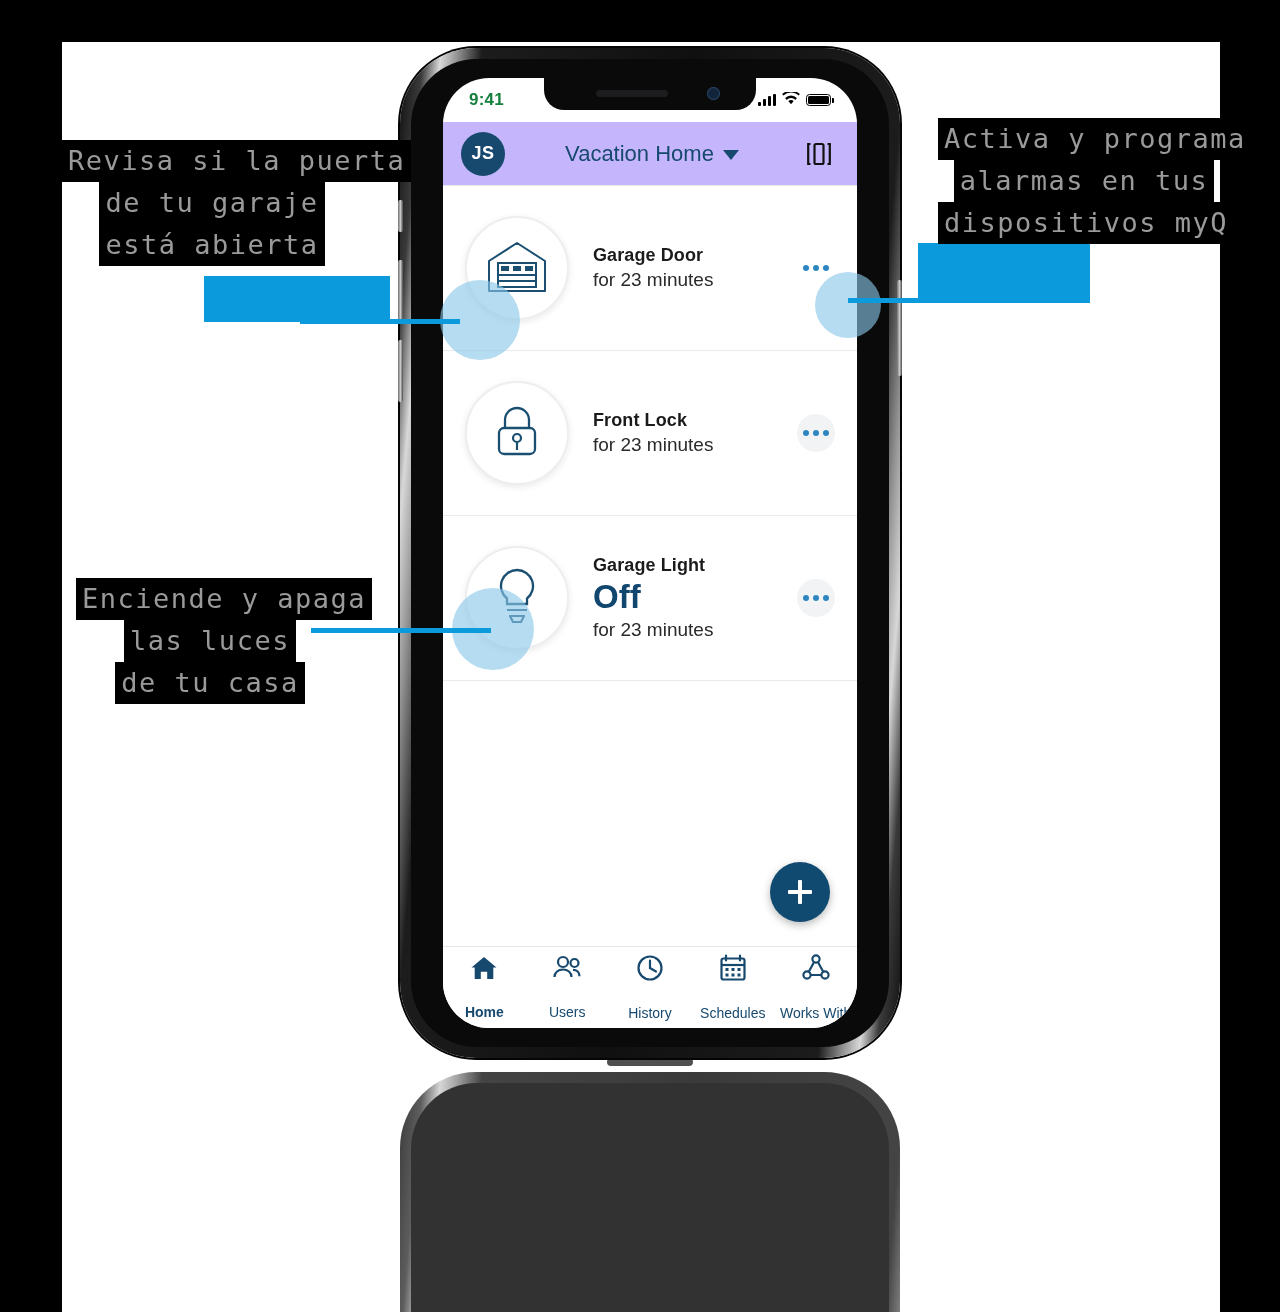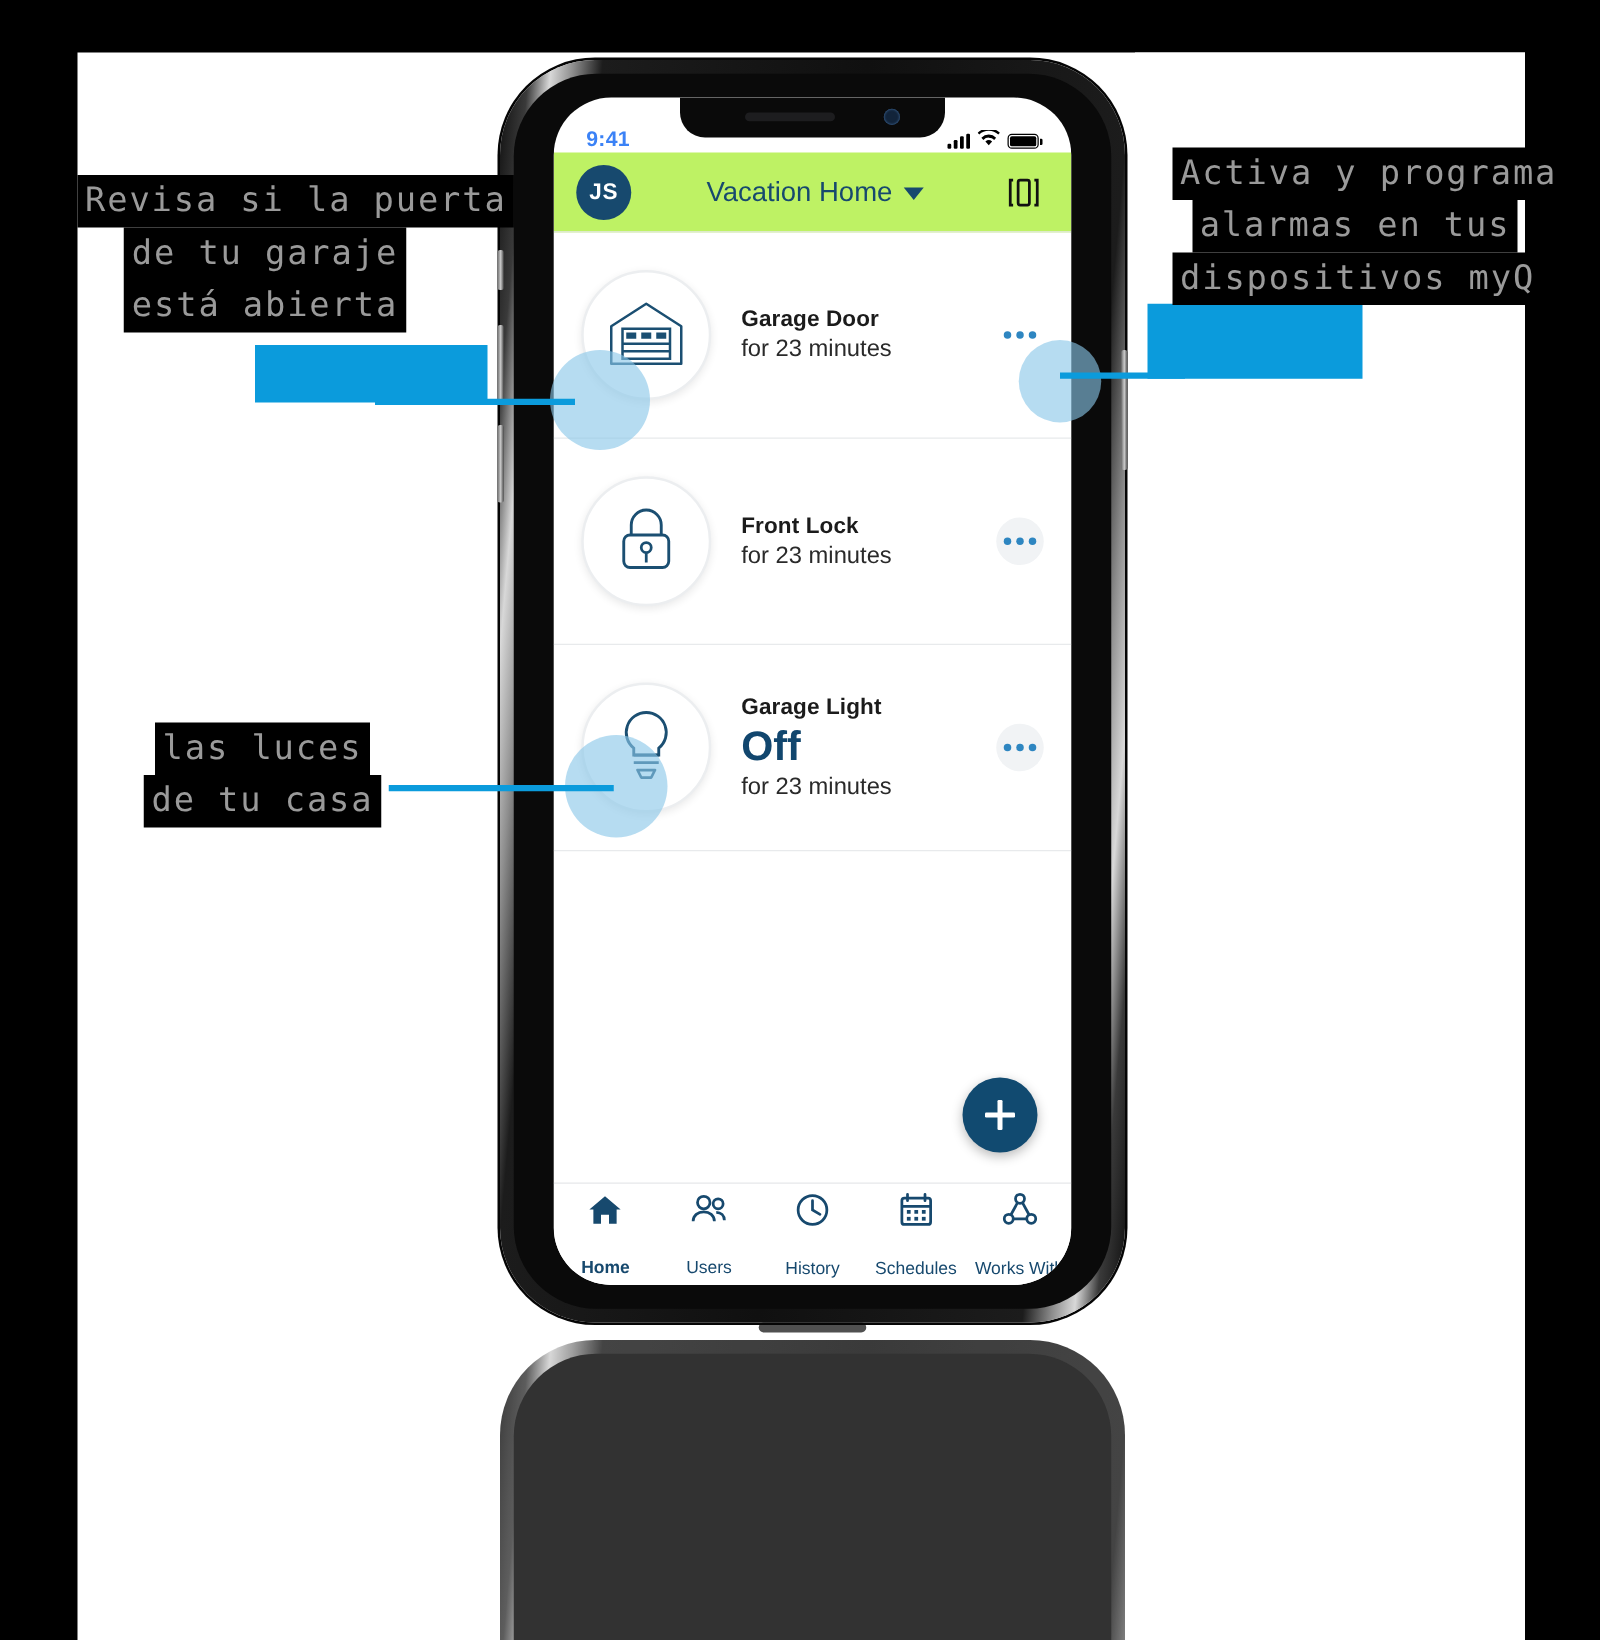--- a/index.html
+++ b/index.html
@@ -85,42 +85,42 @@
   }
   #notch-camera{
     position:absolute; right:36px; top:9px; width:13px; height:13px;
     border-radius:50%; background:#12243a;
     box-shadow:inset 0 0 2px #4d7db5;
   }
 
   
   #status-bar{
     position:absolute; left:0; top:0; width:100%; height:44px; z-index:5;
-    display:flex; align-items:flex-end; justify-content:space-between;
-    padding:0 26px; color:#3b82f6;
+    display:flex; align-items:center; justify-content:space-between;
+    padding:0 26px; color:#15803d;
   }
   #status-time{ font-size:17px; font-weight:bold; letter-spacing:.2px; }
   #status-right{ display:flex; align-items:center; gap:6px; }
   .bars{ display:flex; align-items:flex-end; gap:2px; height:12px; }
   .bars i{ display:block; width:3px; background:#000; border-radius:1px; }
   .bars i:nth-child(1){height:4px} .bars i:nth-child(2){height:7px}
   .bars i:nth-child(3){height:10px} .bars i:nth-child(4){height:12px}
   #battery{
     width:25px; height:12px; border:1.6px solid #000; border-radius:3.5px;
     position:relative; padding:1.4px;
   }
   #battery::after{ content:""; position:absolute; right:-4px; top:3.2px; width:2px; height:5px;
     background:#000; border-radius:0 1px 1px 0; }
   #battery span{ display:block; width:100%; height:100%; background:#000; border-radius:1.5px; }
 
   
   #app-header{
     position:absolute; left:0; top:44px; width:100%; height:64px;
     display:flex; align-items:center; padding:0 18px; z-index:4;
-    border-bottom:1px solid #e7e9eb; background:#bef264;
+    border-bottom:1px solid #e7e9eb; background:#c4b5fd;
   }
   #avatar{
     width:44px; height:44px; border-radius:50%; background:#17496e;
     color:#fff; font-size:18px; font-weight:bold;
     display:flex; align-items:center; justify-content:center; letter-spacing:.5px;
   }
   #home-title{
     flex:1; text-align:center; color:#17496e; font-size:22px; font-weight:500;
     display:flex; align-items:center; justify-content:center; gap:9px;
   }
@@ -196,20 +196,21 @@
 <div id="white-panel"></div>
 <div id="white-panel-step"></div>
 
 <div class="callout" id="callout-door">
   <div><span class="ln">Revisa si la puerta</span></div>
   <div><span class="ln">de tu garaje</span></div>
   <div><span class="ln">está abierta</span></div>
 </div>
 
 <div class="callout" id="callout-light">
+  <div><span class="ln">Enciende y apaga</span></div>
   <div><span class="ln">las luces</span></div>
   <div><span class="ln">de tu casa</span></div>
 </div>
 
 <div class="callout" id="callout-alarm">
   <div><span class="ln">Activa y programa</span></div>
   <div><span class="ln">alarmas en tus</span></div>
   <div><span class="ln">dispositivos myQ</span></div>
 </div>
 

